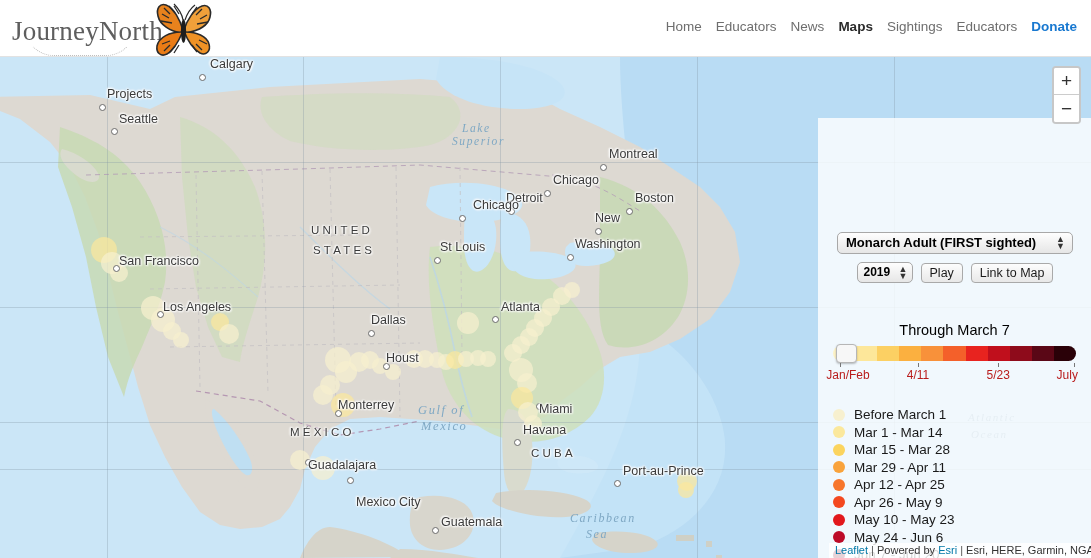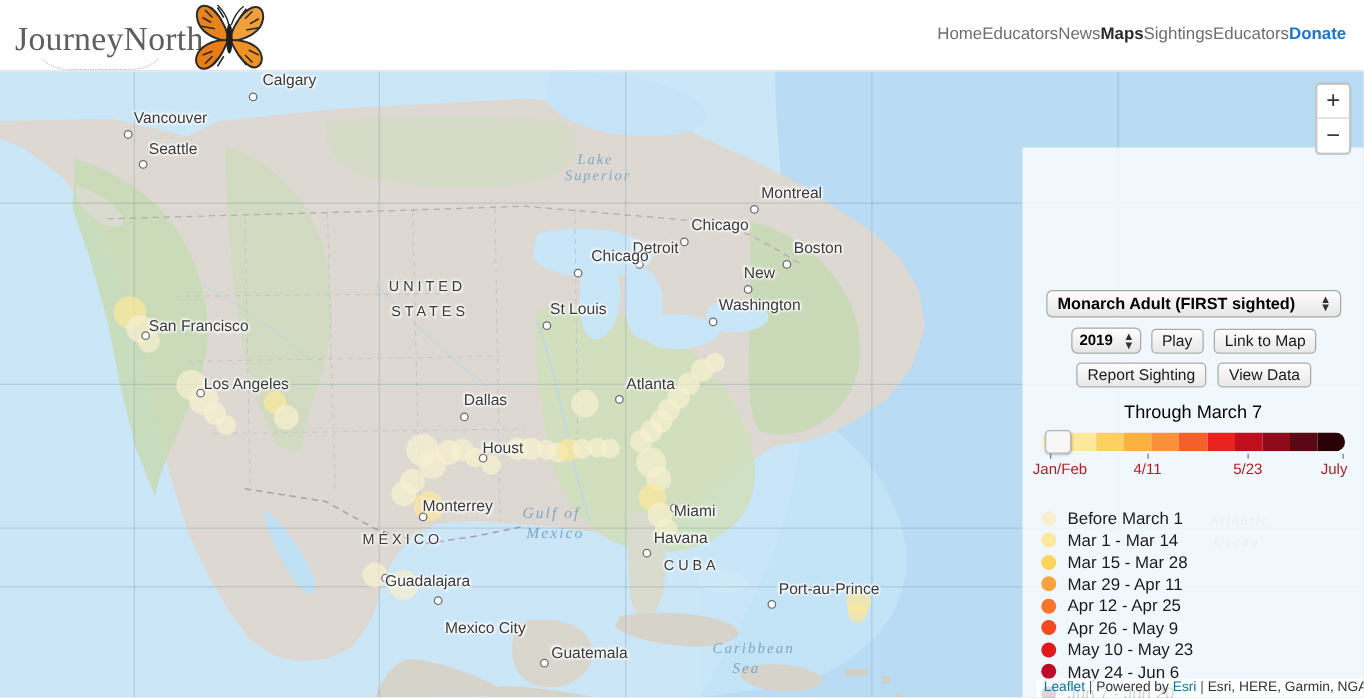--- a/index.html
+++ b/index.html
@@ -36,21 +36,21 @@
     width: 112px; height: 30px;
     border-bottom: 1.5px dotted #bdbdbd;
     border-radius: 0 0 60px 60px;
     border-left: 1px dotted transparent;
     border-right: 1px dotted transparent;
   }
   #butterfly { position: absolute; left: 140px; top: -2px; }
 
   #nav {
     position: absolute; right: 14px; top: 19px;
-    display: flex; align-items: baseline;
+    display: flex; gap: 14px; align-items: baseline;
     font-size: 13.5px;
   }
   #nav .nav-item { color: #6e6e6e; cursor: pointer; white-space: nowrap; }
   #nav .nav-item.active { color: #2b2b2b; font-weight: bold; }
   #nav .nav-item.donate { color: #1878d0; font-weight: bold; }
 
   
   #map {
     position: absolute; top: 57px; left: 0;
     width: 1091px; height: 501px;
@@ -452,21 +452,21 @@
         <div class="region" style="left: 290px; top: 369px;">MÉXICO</div>
         <div class="region" style="left: 531px; top: 390px;">CUBA</div>
       </div>
     <div id="city-layer">
         <div class="city" style="left: 199px; top: 17px;">
           <span class="dot"></span>
           <span class="lbl" style="left: 11px; top: -17px;">Calgary</span>
         </div>
         <div class="city" style="left: 99px; top: 47px;">
           <span class="dot"></span>
-          <span class="lbl" style="left: 8px; top: -17px;">Vancouver</span>
+          <span class="lbl" style="left: 8px; top: -17px;">Projects</span>
         </div>
         <div class="city" style="left: 111px; top: 71px;">
           <span class="dot"></span>
           <span class="lbl" style="left: 8px; top: -16px;">Seattle</span>
         </div>
         <div class="city" style="left: 600px; top: 107px;">
           <span class="dot"></span>
           <span class="lbl" style="left: 9px; top: -17px;">Montreal</span>
         </div>
         <div class="city" style="left: 544px; top: 133px;">
@@ -572,24 +572,20 @@
             </span>
             <span class="spin" style="right:5px;">
                 <i>▲</i>
                 <i>▼</i>
               </span>
           </span>
           <button class="btn">Play</button>
           <button class="btn">Link to Map</button>
         </div>
 
-        <div class="row3">
-          <button class="btn">Report Sighting</button>
-          <button class="btn">View Data</button>
-        </div>
 
         <div id="through-label">Through March 7</div>
 
         <div id="slider-area">
           <div id="slider-track">
               <div class="seg" style="background: rgb(253, 243, 200);"></div>
               <div class="seg" style="background: rgb(253, 231, 154);"></div>
               <div class="seg" style="background: rgb(252, 208, 99);"></div>
               <div class="seg" style="background: rgb(251, 176, 64);"></div>
               <div class="seg" style="background: rgb(248, 145, 58);"></div>

